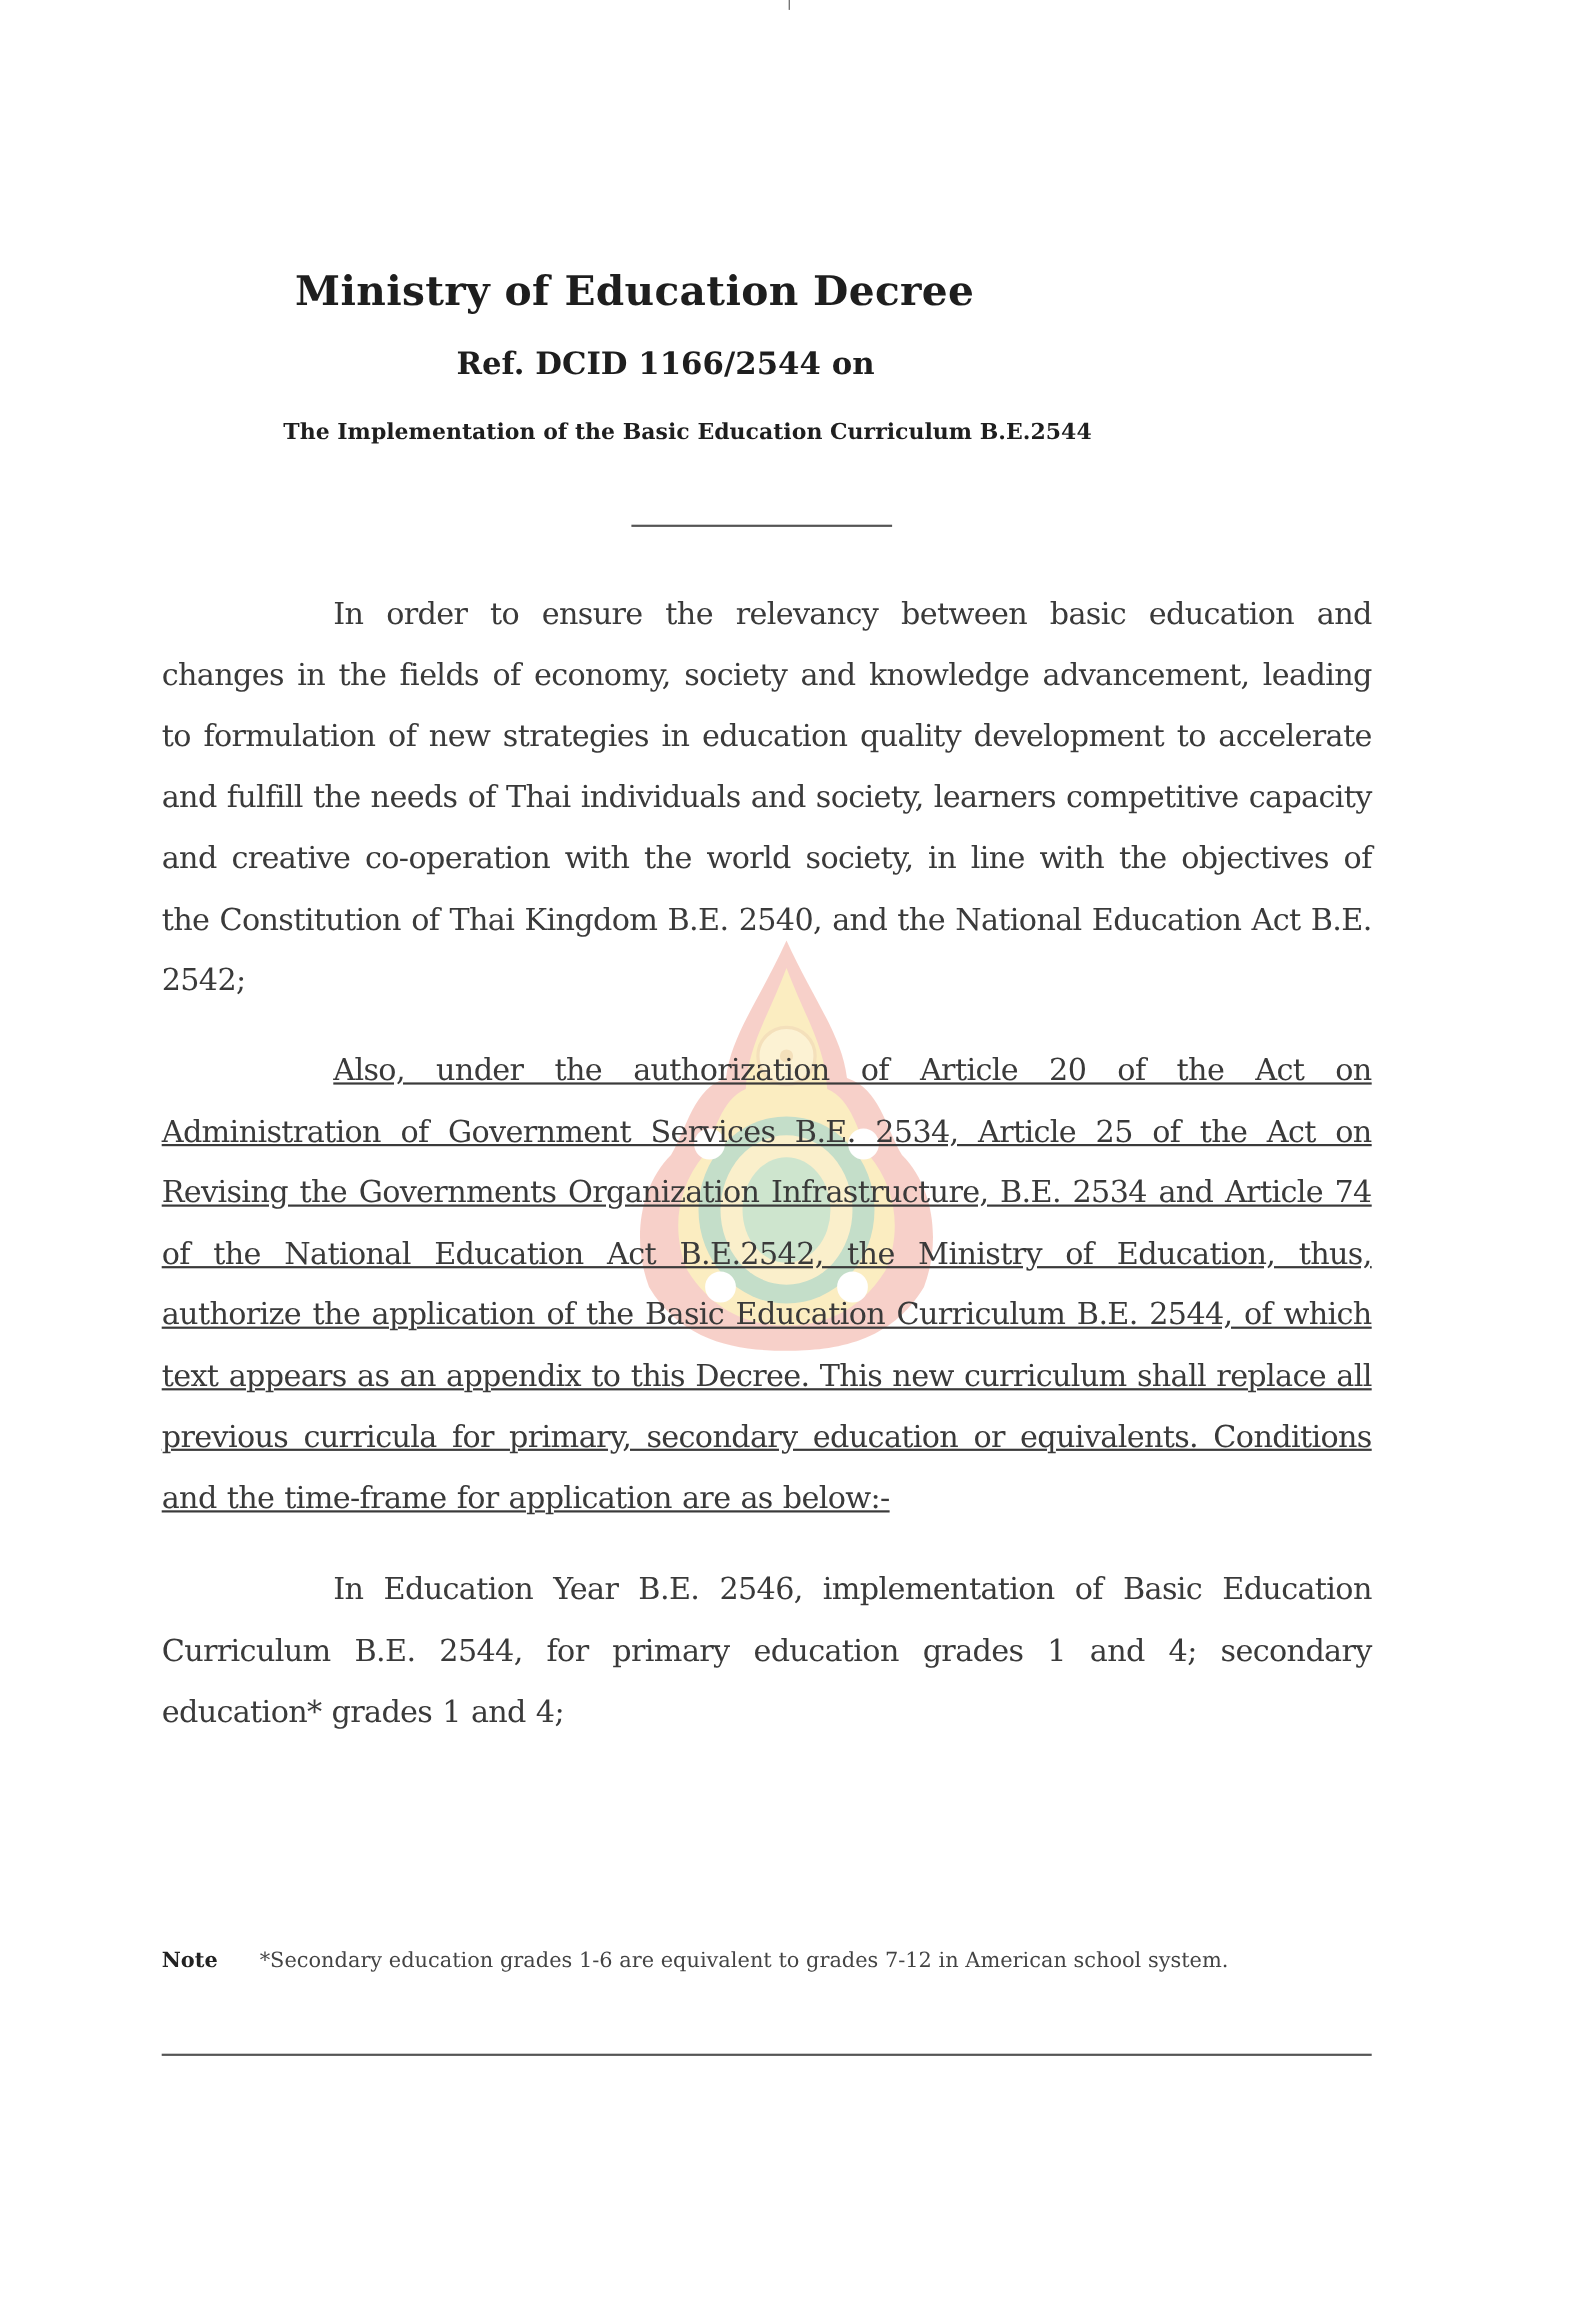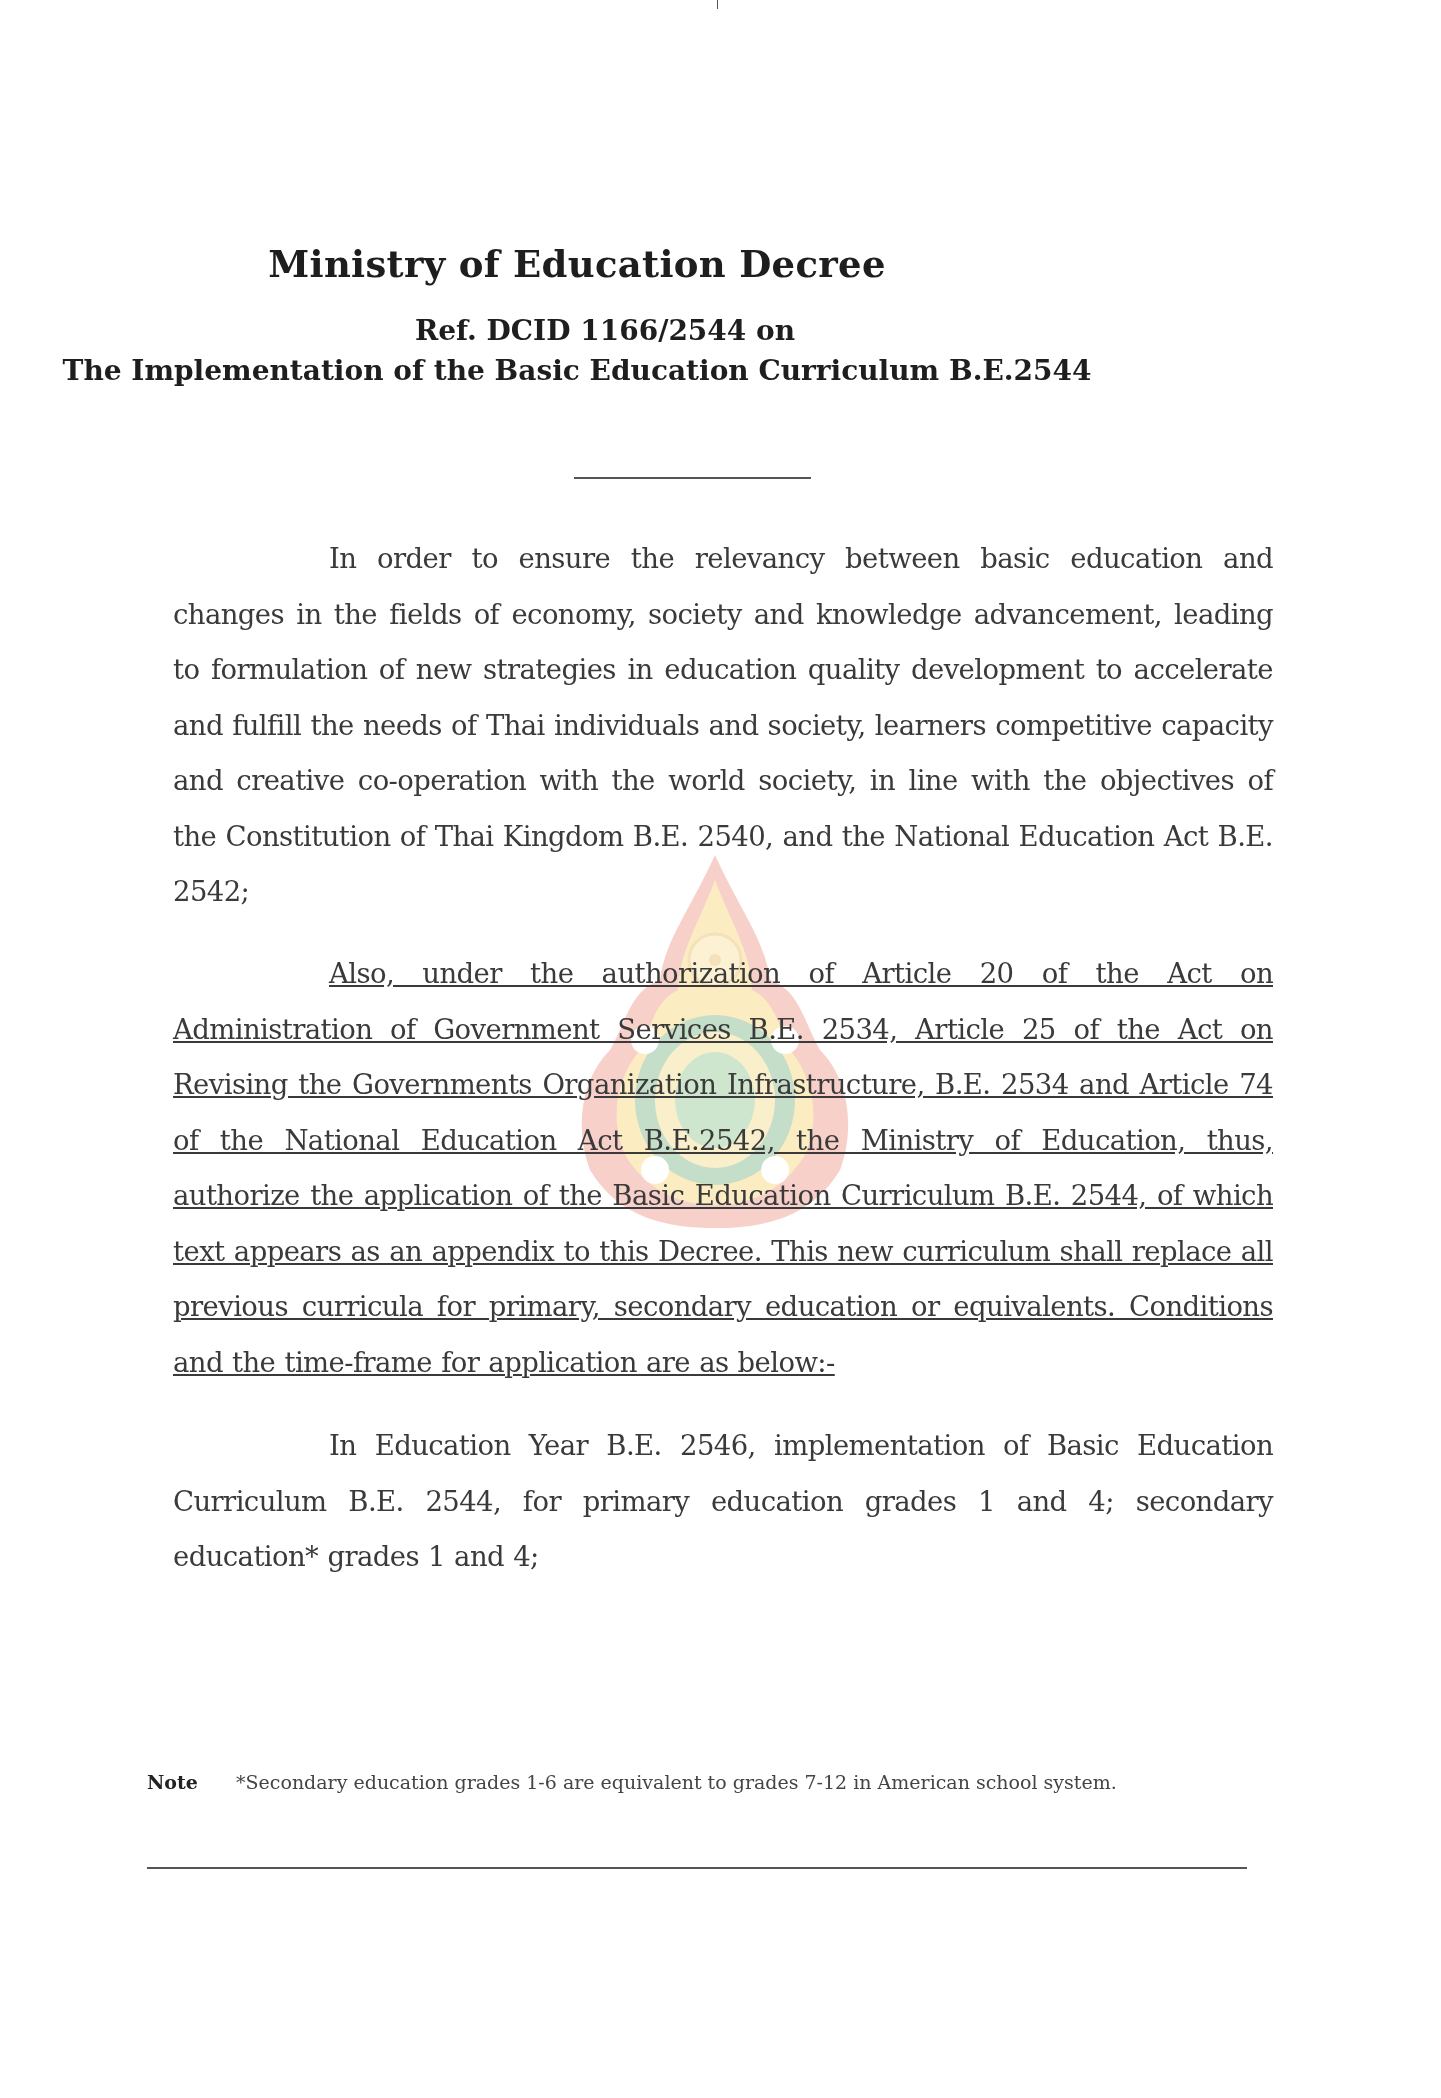--- a/index.html
+++ b/index.html
@@ -37,22 +37,23 @@
       top: 242px;
       font-size: 37px;
       letter-spacing: 0.3px;
     }
     .title-ref {
       top: 314px;
       font-size: 28px;
       margin-left: 28px;
     }
     .title-sub {
-      top: 354px;
-      font-size: 28px;
+      top: 380px;
+      font-size: 20px;
+      margin-left: 48px;
     }
     .title-rule {
       position: absolute;
       left: 574px;
       top: 477px;
       width: 237px;
       height: 2px;
       background: #555;
     }
     .body-block {
@@ -61,21 +62,20 @@
       width: 1100px;
       font-family: "DejaVu Serif", serif;
       font-size: 27.5px;
       line-height: 55.5px;
       color: #3a3a3a;
       text-align: justify;
       text-align-last: left;
       font-weight: 300;
       letter-spacing: -0.6px;
       word-spacing: 1px;
-      margin-left: 26px;
     }
     .body-block p {
       margin: 0;
       text-indent: 156px;
     }
     .p1 { top: 531px; }
     .p2 { top: 946px; text-decoration: underline; }
     .p3 { top: 1418px; }
 
     .watermark {

